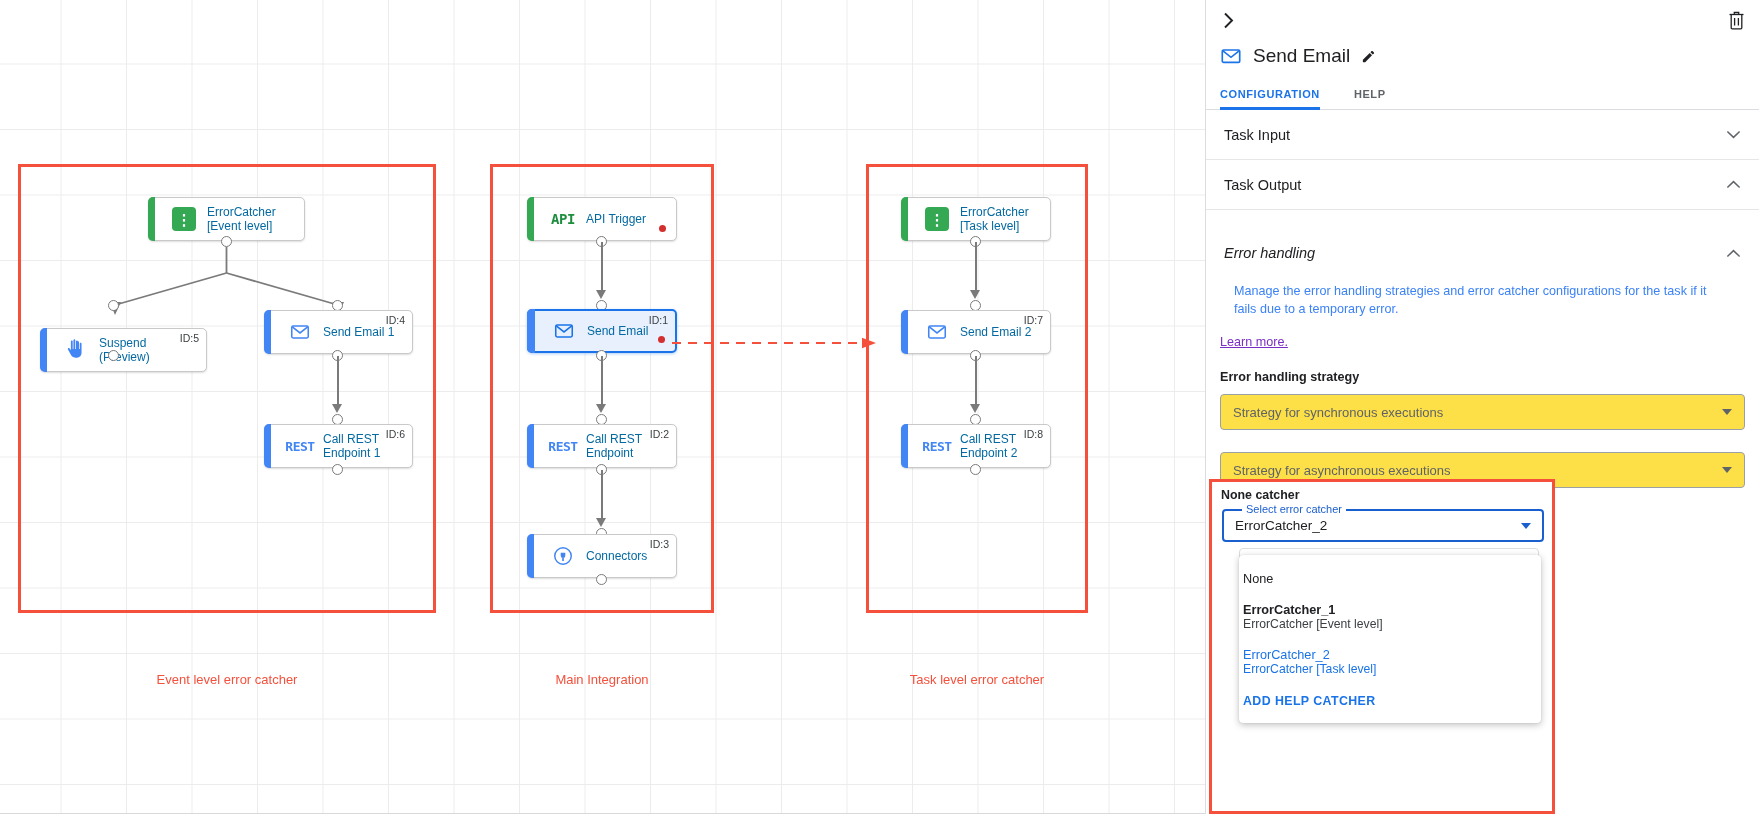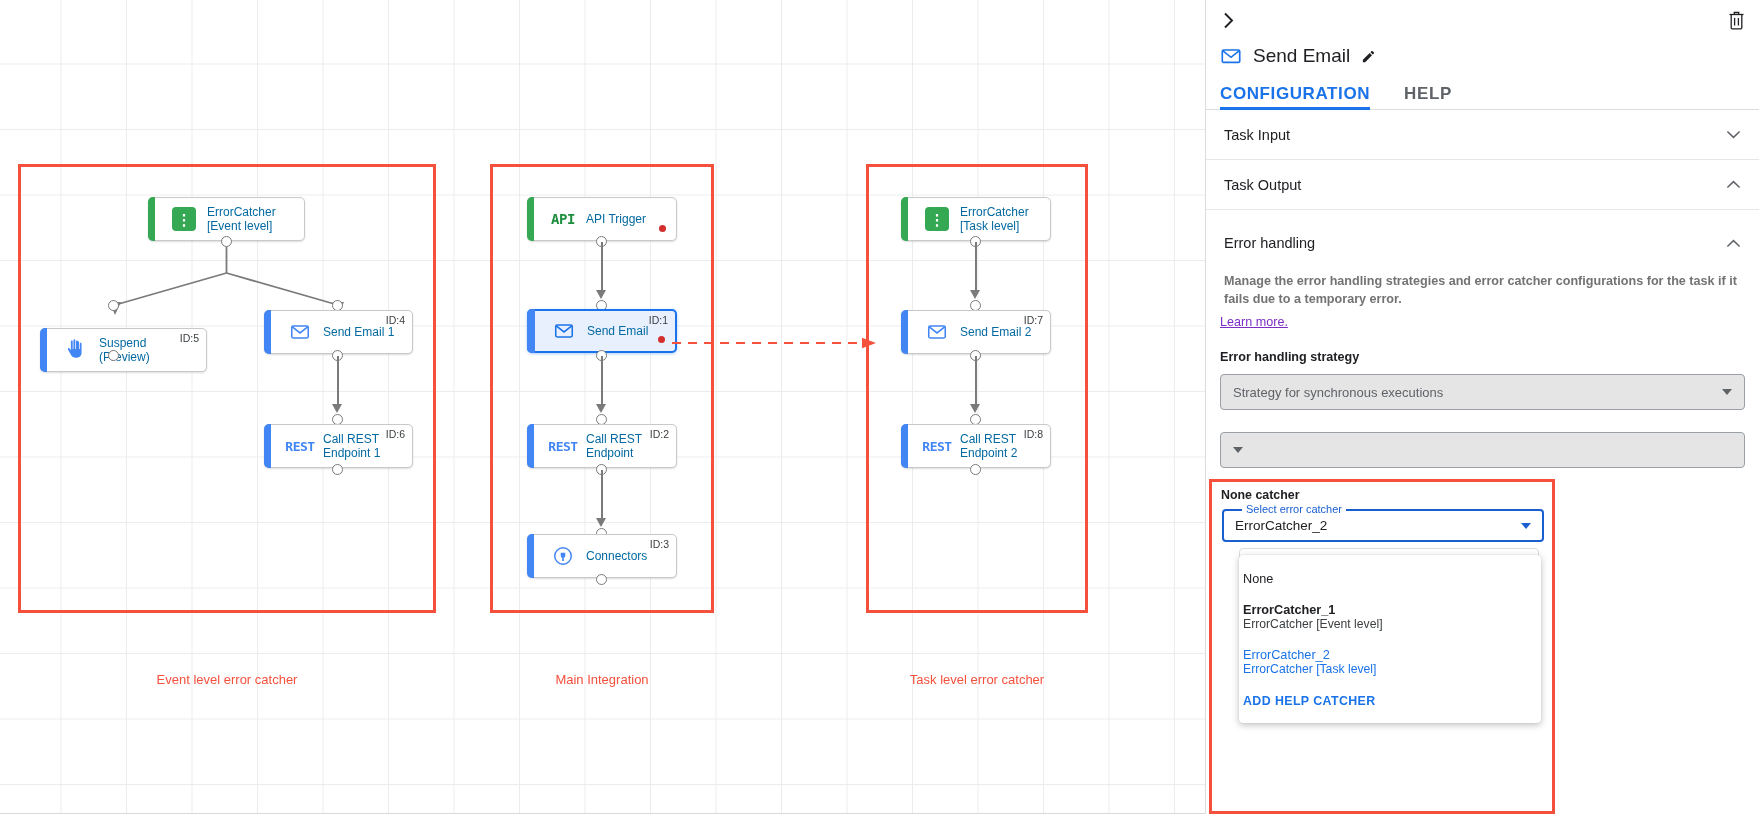--- a/index.html
+++ b/index.html
@@ -111,40 +111,40 @@
     display:flex; align-items:center; gap:11px;
   }
   .pnl-title .ttl{ font-size:19px; color:#202124; }
   .pencil{ cursor:pointer; display:flex; }
 
   .tabs{
     position:absolute; left:0; top:78px; right:0; height:32px;
     border-bottom:1px solid #dadce0; display:flex; padding-left:14px; gap:34px;
   }
   .tab{
-    font-size:17px; letter-spacing:.6px; color:#5f6368; font-weight:600;
+    font-size:11px; letter-spacing:.6px; color:#5f6368; font-weight:600;
     height:32px; line-height:32px; cursor:pointer;
   }
   .tab.active{ color:#1a73e8; box-shadow:inset 0 -3px 0 #1a73e8; }
 
   .section{
     position:absolute; left:0; right:0; height:50px; border-bottom:1px solid #e4e6e8;
     display:flex; align-items:center; padding:0 18px 0 18px; cursor:pointer;
   }
   .section .s-title{ font-size:14.5px; color:#202124; flex:1; }
   .chev{ color:#5f6368; font-size:13px; }
 
   .body{ position:absolute; left:0; right:0; padding:0 14px; }
-  .desc{ font-size:12.6px; color:#737373; line-height:18px; margin:4px;font-weight:bold; }
+  .desc{ font-size:12.6px; color:#3b82f6; line-height:18px; margin:14px; }
   .lnk{ color:#7b2ec4; text-decoration:underline; cursor:pointer; font-size:12.6px; }
   .fld-label{ font-size:12.6px; color:#202124; font-weight:bold; }
 
   .select{
     position:relative; height:36px; border:1px solid #9aa0a6; border-radius:4px;
-    display:flex; align-items:center; padding:8px 12px; background:#e5e5e5; cursor:pointer;
+    display:flex; align-items:center; padding:8px 12px; background:#fde047; cursor:pointer;
   }
   .select .val{ font-size:13px; color:#5f6368; flex:1; }
   .caret{
     width:0;height:0;border-left:5px solid transparent;border-right:5px solid transparent;
     border-top:6px solid #5f6368;
   }
 
   .err-box{
     position:absolute; left:1209px; top:479px; width:346px; height:335px;
     border:3px solid #f4503c; background:#fff;
@@ -413,21 +413,21 @@
 
   <div class="section" style="top:110px;">
     <span class="s-title">Task Input</span>
     <span class="chev">
       <svg width="15" height="9" viewBox="0 0 16 10" fill="none" stroke="#5f6368" stroke-width="1.6">
           <path d="M1.2 1.6 L8 8.2 L14.8 1.6"></path>
         </svg>
     </span>
   </div>
 
-  <div class="section" style="top:218px; border-bottom:none;">
+  <div class="section" style="top:228px; border-bottom:none;font-style:italic;">
     <span class="s-title">Error handling</span>
     <span class="chev">
       <svg width="15" height="9" viewBox="0 0 16 10" fill="none" stroke="#5f6368" stroke-width="1.6">
           <path d="M1.2 8.4 L8 1.8 L14.8 8.4"></path>
         </svg>
     </span>
   </div>
 
   <div class="body" style="top:268px;">
     <p class="desc">Manage the error handling strategies and error catcher configurations for the task if it fails due to a temporary error.</p>
@@ -437,20 +437,21 @@
     <div class="fld-label">Error handling strategy</div>
 
     <div style="height:10px;"></div>
     <div class="select">
       <span class="val">Strategy for synchronous executions</span>
       <span class="caret"></span>
     </div>
 
     <div style="height:22px;"></div>
     <div class="select">
+      <span class="val">Strategy for asynchronous executions</span>
       <span class="caret"></span>
     </div>
   </div>
 
 </div>
 
 <div class="err-box">
   <div class="ec-label">None catcher</div>
 
   <div class="ghost-input"></div>

